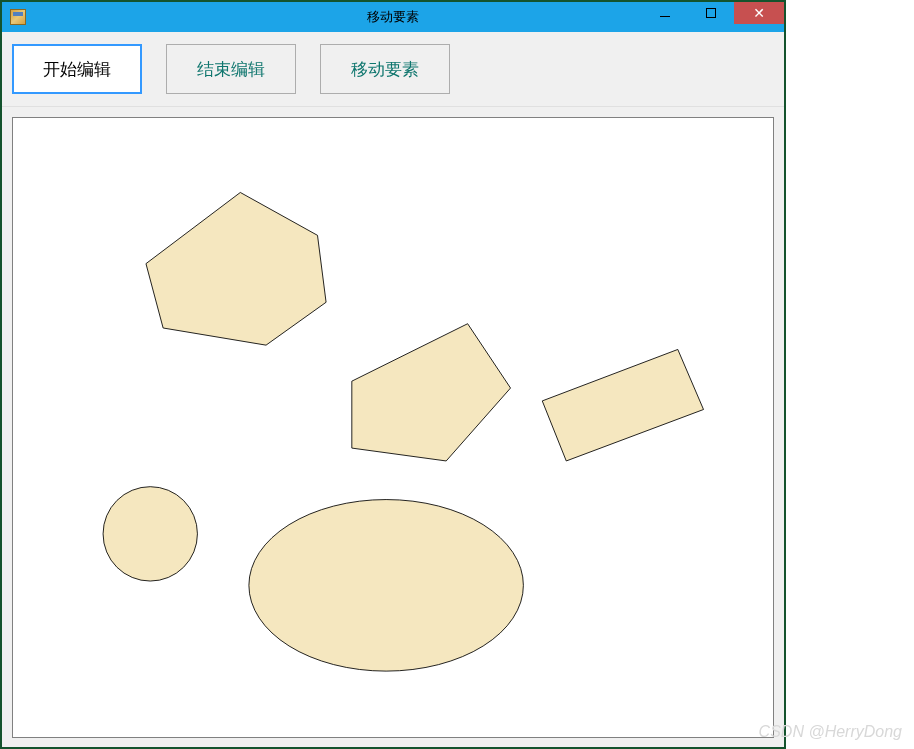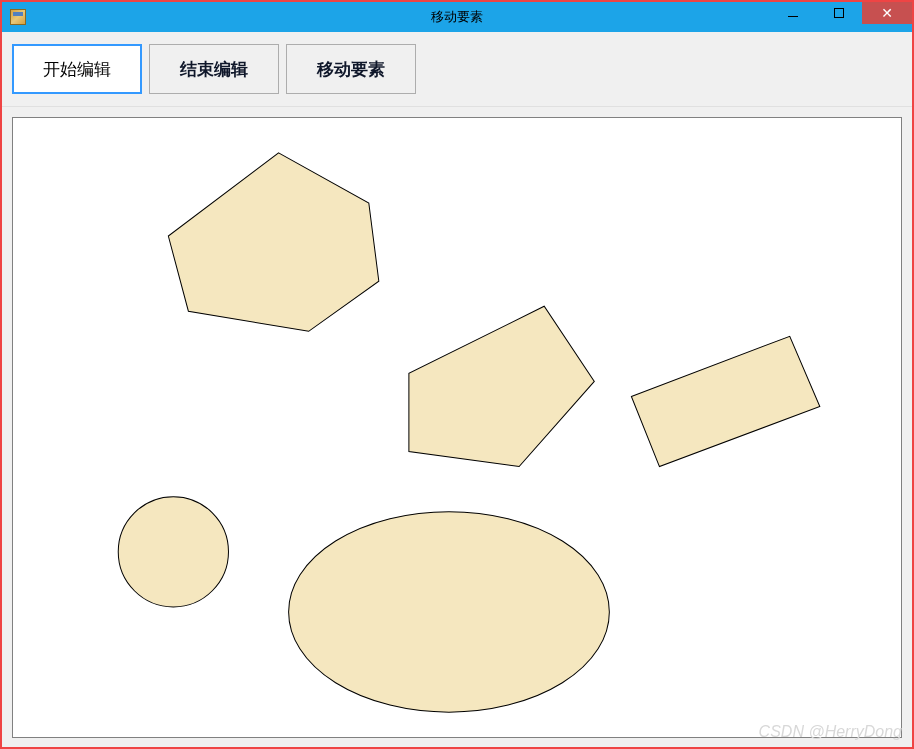--- a/index.html
+++ b/index.html
@@ -6,23 +6,23 @@
       margin: 0;
       padding: 0;
       box-sizing: border-box;
     }
     body {
       font-family: "Microsoft YaHei", "SimSun", sans-serif;
       background: #fff;
       overflow: hidden;
     }
     .window {
-      width: 914px;
+      width: 786px;
       height: 749px;
-      border: 2px solid #ef4444;
+      border: 2px solid #14532d;
       background: #f0f0f0;
       position: relative;
     }
     .titlebar {
       height: 30px;
       background: #1ca4e8;
       display: flex;
       align-items: center;
       position: relative;
     }
@@ -86,42 +86,41 @@
     }
     .close-icon {
       font-size: 14px;
       line-height: 1;
       font-weight: 300;
     }
     .toolbar {
       padding: 12px 10px;
       background: #f0f0f0;
       display: flex;
-      gap: 7px;
+      gap: 24px;
       border-bottom: 1px solid #e0e0e0;
     }
     .tool-btn {
       width: 130px;
       height: 50px;
       background: #f0f0f0;
       border: 1px solid #adadad;
       font-size: 17px;
       font-family: inherit;
       cursor: pointer;
       color: #000;
     }
     .tool-btn.active {
       border: 2px solid #3399ff;
       background: #fff;
       color: #000;
     }
     .tool-btn.disabled {
-      color: #0f172a;
+      color: #0f766e;
       cursor: default;
-      font-weight: bold;
     }
     .canvas-area {
       margin: 10px;
       background: #fff;
       border: 1px solid #808080;
       height: calc(100% - 30px - 74px - 20px);
       position: relative;
     }
     .canvas-svg {
       width: 100%;

